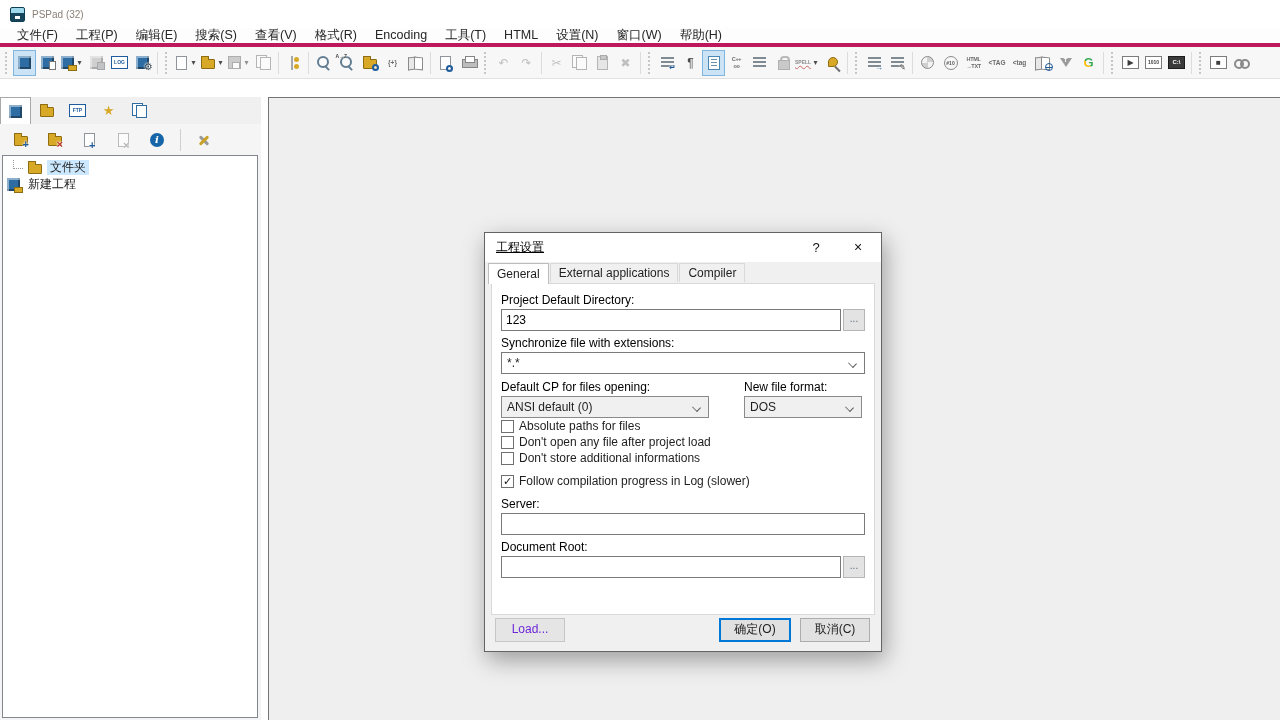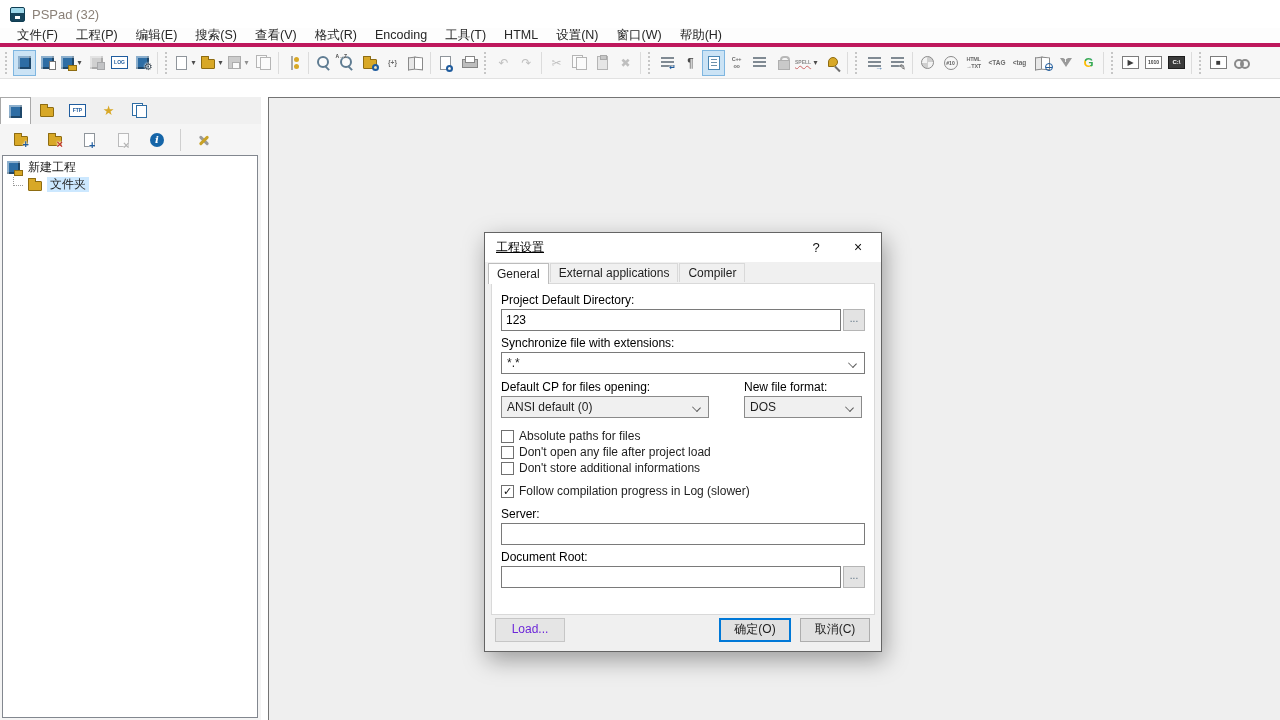--- a/index.html
+++ b/index.html
@@ -3,21 +3,21 @@
 <meta charset="utf-8">
 <style>
   *{box-sizing:border-box;margin:0;padding:0}
   html,body{width:1280px;height:720px;overflow:hidden}
   body{font-family:"Liberation Sans","DejaVu Sans",sans-serif;font-size:12px;background:#fff;position:relative;color:#1e1e1e}
 
   
   .titlebar{height:28px;display:flex;align-items:center;padding-left:10px;gap:7px;background:#fff}
   .app-icon{width:15px;height:15px;border:1px solid #0f3d52;border-radius:2px;background:linear-gradient(180deg,#9fd8ea 0 42%,#17455c 42%);position:relative}
   .app-icon::after{content:"";position:absolute;left:4px;bottom:2px;width:5px;height:3px;background:#fff}
-  .title-text{color:#8b8178;font-size:13px}
+  .title-text{color:#8b8178;font-size:10px}
 
   
   .menubar{height:19px;display:flex;align-items:center;padding-left:8px;border-bottom:4px solid #be185d;background:#fdfdfd}
   .menu-item{padding:0 9px;height:19px;line-height:19px;font-size:12.5px;color:#262626;cursor:default}
 
   
   .toolbar{height:32px;background:#f7f7f7;display:flex;align-items:center;padding:0 1px;border-bottom:1px solid #e2e2e2;overflow:hidden}
   .tb-btn{height:26px;min-width:23px;display:flex;align-items:center;justify-content:center;position:relative;border:1px solid transparent}
   .tb-btn.on{background:#cbe3f5;border-color:#7fb6e0}
   .tb-btn.dis{opacity:.6;filter:grayscale(.8)}
@@ -124,21 +124,21 @@
   .dlg-page{position:absolute;left:6px;right:6px;top:50px;height:332px;background:#fff;border:1px solid #d9d9d9;padding:6px 9px 0}
   .fld-label{margin:5px 0 2px;color:#000}
   .inp-row{display:flex;gap:2px}
   input.txt{flex:1;height:22px;border:1px solid #7a7a7a;padding:0 4px;font:12px "Liberation Sans",sans-serif;background:#fff;color:#000}
   .btn-dots{width:22px;height:22px;border:1px solid #b5b5b5;background:#e3e3e3;color:#5a6f80;font-size:10px;line-height:18px;text-align:center;flex:none}
   .combo{height:22px;border:1px solid #7a7a7a;background:#fff;display:flex;align-items:center;padding:0 22px 0 5px;position:relative}
   .combo.gray{background:#f0f0f0;border-color:#8a8a8a}
   .combo::after{content:"";position:absolute;right:8px;top:7px;width:6px;height:6px;border-right:1.5px solid #5a5a5a;border-bottom:1.5px solid #5a5a5a;transform:rotate(45deg) scaleY(.8)}
   .two-col{display:flex;margin-top:6px}
   .col-l{width:208px}.col-r{margin-left:35px;width:118px}
-  .cb-rows1{margin-top:10px}.cb-rows2{margin-top:7px}
+  .cb-rows1{}.cb-rows2{margin-top:7px}
   .cb-row{display:flex;align-items:center;gap:5px;height:16px}
   .cb{width:13px;height:13px;border:1px solid #707070;background:#fff;font-size:11px;line-height:11px;text-align:center;color:#111;flex:none}
   .dlg-btns{position:absolute;left:10px;right:11px;bottom:9px;display:flex;align-items:center}
   .btn{height:24px;font-size:12px;border:1px solid #adadad;background:#e1e1e1;padding:0 10px;font-family:inherit;text-align:center;line-height:21px}
   .btn.disb{color:#6d28d9;background:#e5e5e5;border-color:#c6c6c6;width:70px}
   .btn.ok{margin-left:auto;border:2px solid #0078d7;width:72px;line-height:19px}
   .btn.cancel{margin-left:9px;width:70px}
 </style>
 </head>
 <body>
@@ -395,29 +395,29 @@
       <div class="tb-btn">
         <span class="ic infoc">i</span>
       </div>
       <div class="vsep2"></div>
       <div class="tb-btn">
         <span class="ic wrench"></span>
       </div>
     </div>
   <div class="tree">
     <div class="trow">
+      <span class="conn"></span>
+      <span class="ic folder"></span>
+      <span class="tlabel sel">文件夹</span>
+    </div>
+    <div class="trow">
       <span class="ic cube">
           <span class="ov ovfolder"></span>
         </span>
       <span class="tlabel">新建工程</span>
-    </div>
-    <div class="trow">
-      <span class="conn"></span>
-      <span class="ic folder"></span>
-      <span class="tlabel sel">文件夹</span>
     </div>
   </div>
 </div>
 
 <div class="mdi"></div>
 
 <div class="dlg">
   <div class="dlg-title">
     <span class="dlg-title-text">工程设置</span>
     <span class="dlg-sys">

